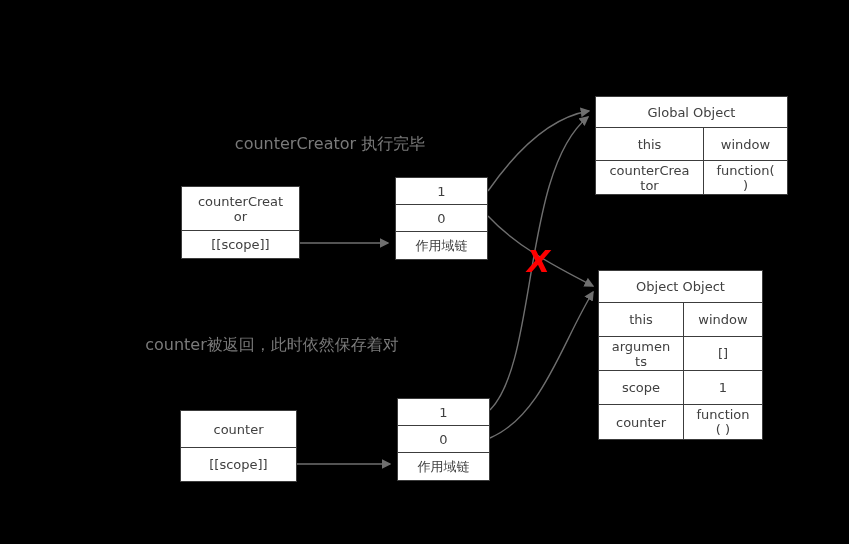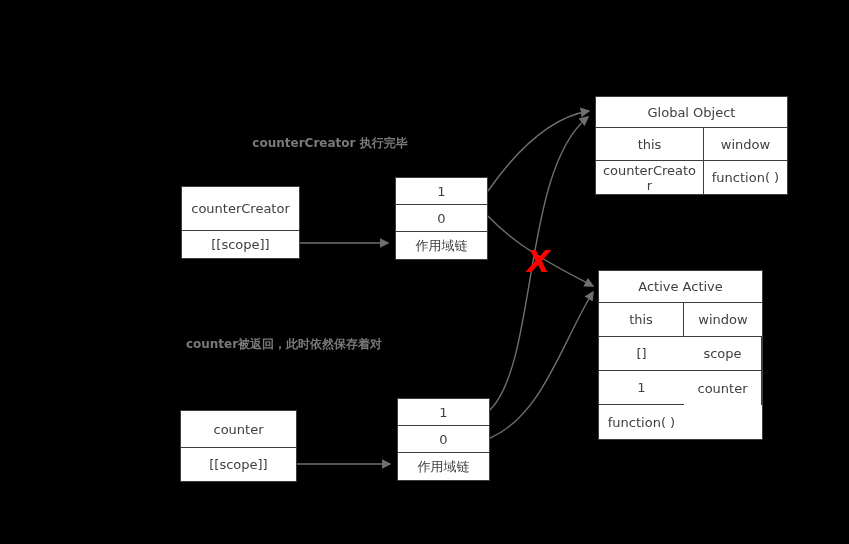--- a/index.html
+++ b/index.html
@@ -2,32 +2,32 @@
 <html><head>
 <meta charset="utf-8">
 <style>
   * { margin:0; padding:0; box-sizing:border-box; }
   html,body { width:849px; height:544px; background:#000; overflow:hidden;
               font-family:"DejaVu Sans","Liberation Sans",sans-serif; }
   .stage { position:relative; width:849px; height:544px; background:#000; }
 
   svg.connectors { position:absolute; left:0; top:0; width:849px; height:544px; pointer-events:none; }
 
-  .annotation { position:absolute; color:#7a7a7a; font-weight:bold; font-size:12px;
+  .annotation { position:absolute; color:#7a7a7a; font-weight:normal; font-size:16px;
                 line-height:21px; text-align:center; }
   .annotation-top { left:175px; top:133px; width:310px; }
-  .annotation-bottom { left:124px; top:334px; width:320px; }
+  .annotation-bottom { left:112px; top:334px; width:320px; }
 
   .xmark { position:absolute; left:527px; top:247px; color:#ff0000; font-weight:bold;
            font-size:30px; line-height:30px; font-style:italic; }
 
   .box { position:absolute; background:#fff; border:1px solid #3c3c3c; color:#404040;
          font-size:13px; }
   .cell { display:flex; align-items:center; justify-content:center; text-align:center;
-          border-bottom:1px solid #3c3c3c; padding:0 6px; }
+          border-bottom:1px solid #3c3c3c; padding:0 12px; }
   .cell:last-child { border-bottom:none; }
   .wrap { word-break:break-all; line-height:15px; }
 
   
   .box-counter-creator { left:181px; top:186px; width:119px; }
   .box-counter-creator .cell.title { height:44px; }
   .box-counter-creator .cell.scope { height:27px; }
 
   .box-counter { left:180px; top:410px; width:117px; }
   .box-counter .cell.title { height:37px; }
@@ -109,23 +109,24 @@
 
   <div class="box box-global kv">
     <div class="hdr">Global Object</div>
     <div class="cell key">this</div>
     <div class="cell">window</div>
     <div class="cell key wrap last">counterCreator</div>
     <div class="cell wrap last">function( )</div>
   </div>
 
   <div class="box box-active kv">
-    <div class="hdr">Active Active</div>
+    <div class="hdr">Object Object</div>
     <div class="cell key">this</div>
     <div class="cell">window</div>
+    <div class="cell key wrap">arguments</div>
     <div class="cell">[]</div>
     <div class="cell key">scope</div>
     <div class="cell">1</div>
     <div class="cell key last">counter</div>
     <div class="cell wrap last">function( )</div>
   </div>
 
 </div>
 
 </body></html>

